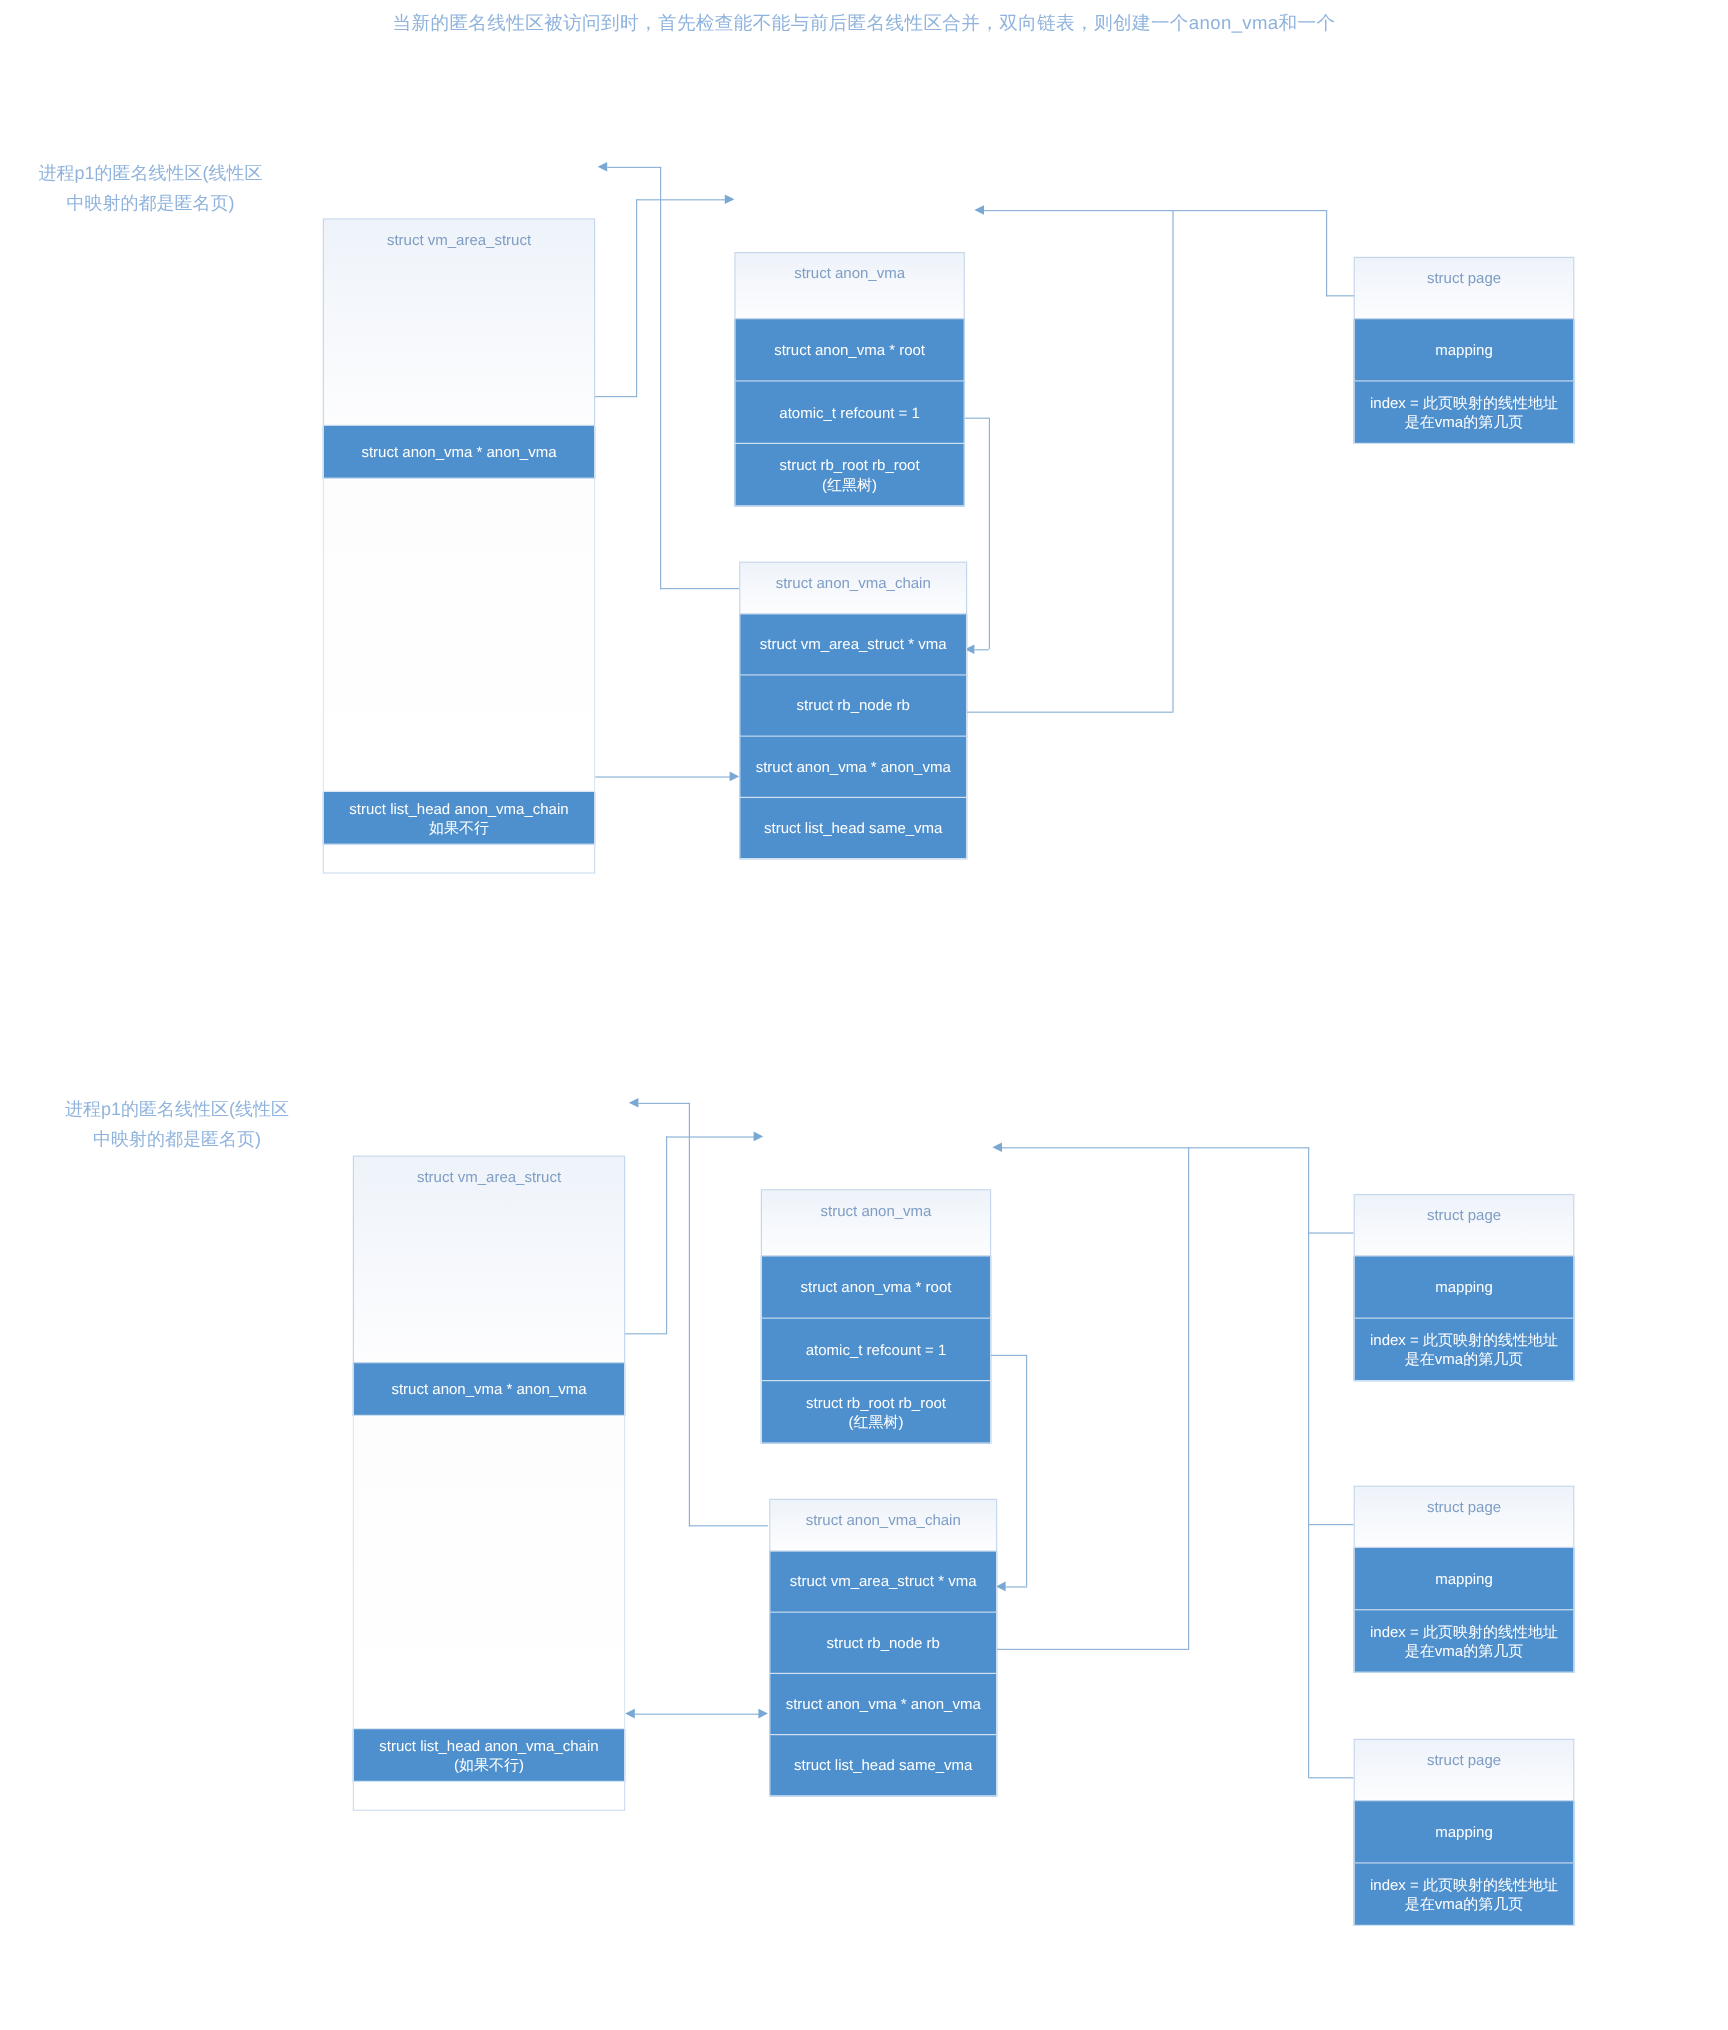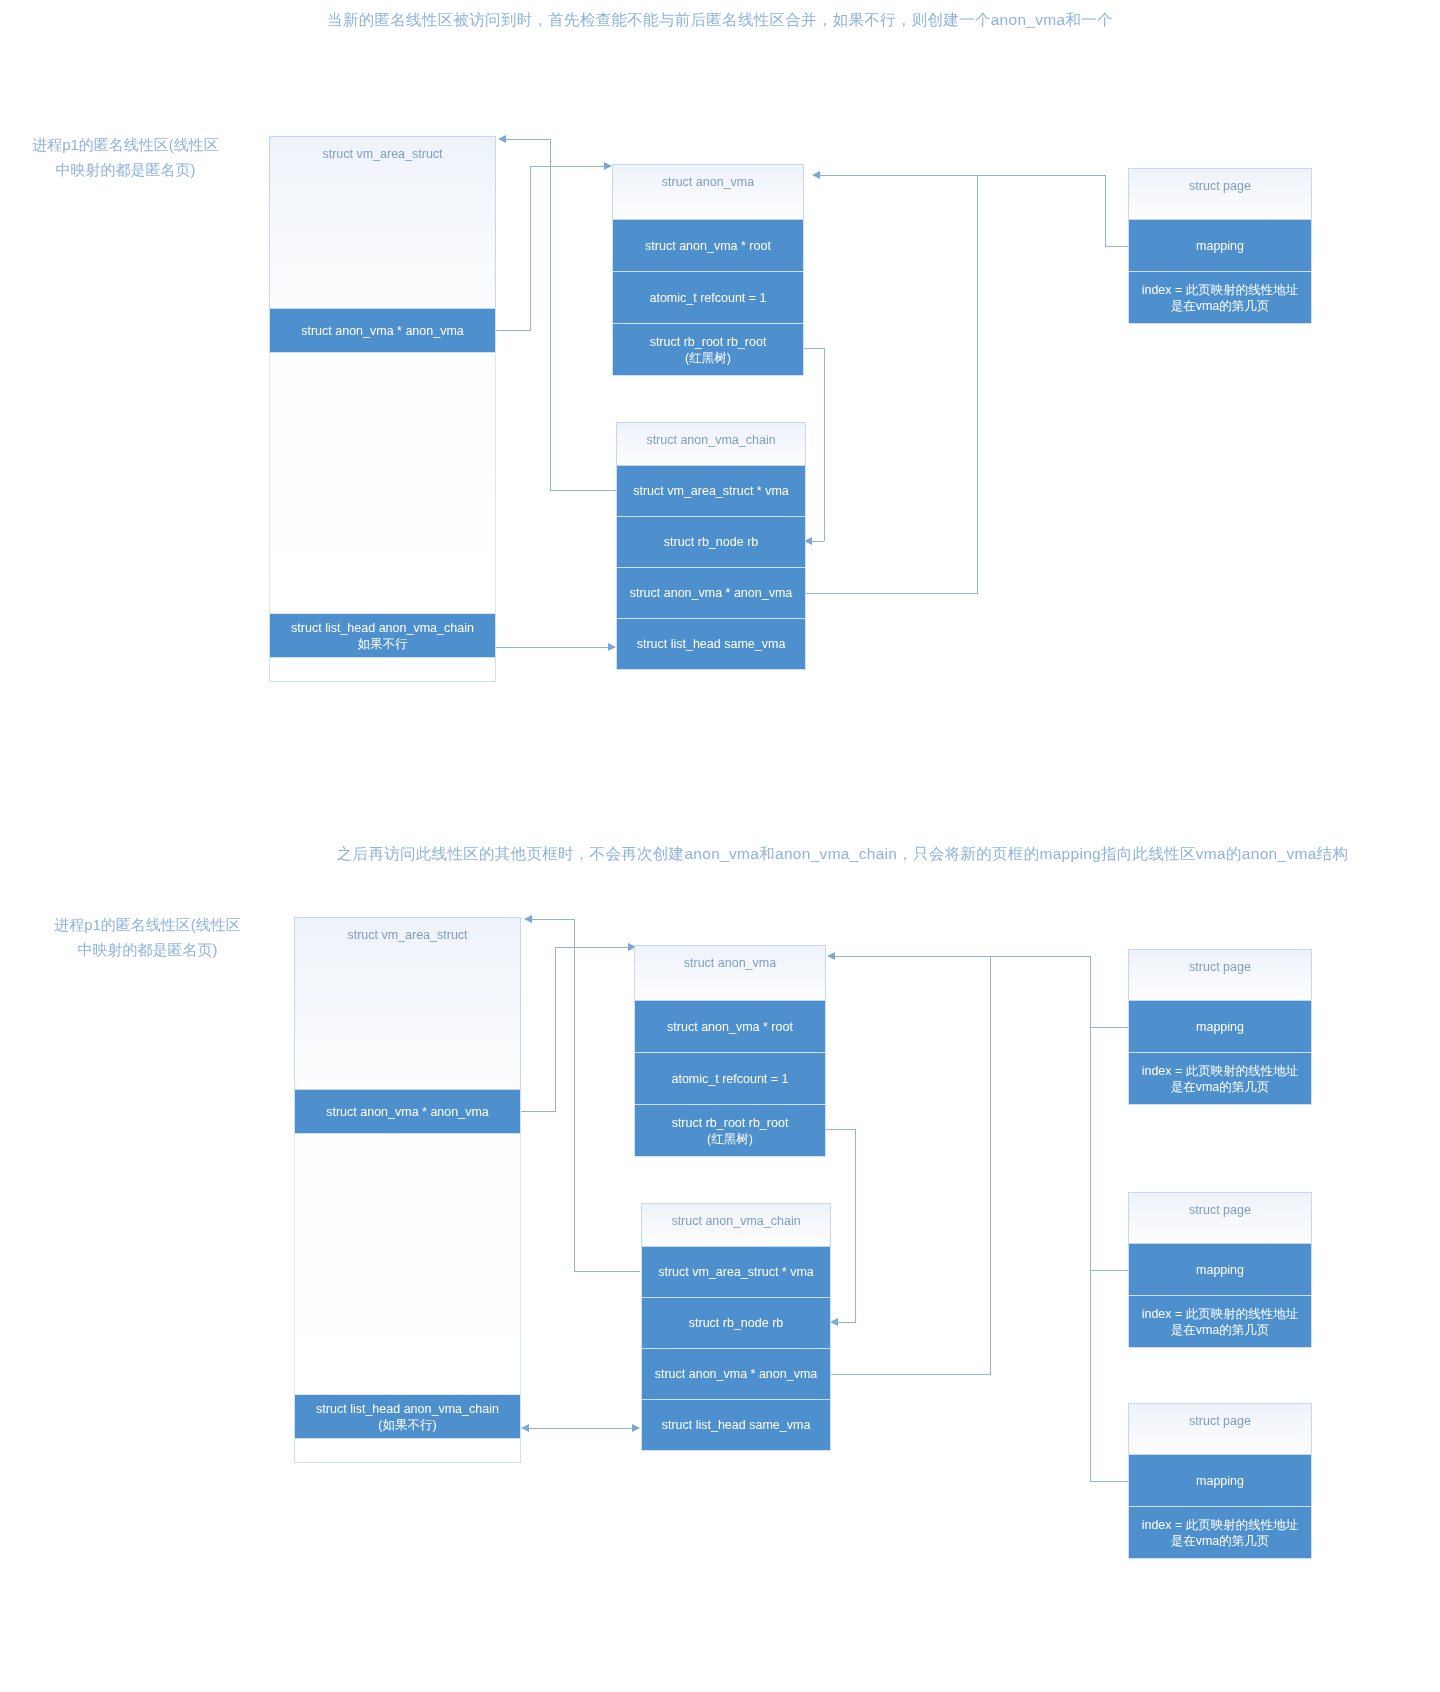--- a/index.html
+++ b/index.html
@@ -14,21 +14,21 @@
     position:absolute;text-align:center;color:#8fb3dd;
     font-size:15.5px;line-height:28px;letter-spacing:.3px;
   }
 
   .side-label{
     position:absolute;text-align:center;color:#8fb3dd;
     font-size:15px;line-height:25px;
   }
 
   
-  .box{position:absolute;box-sizing:border-box;}
+  .box{position:absolute;box-sizing:border-box;margin-top:46px;}
   .hdr{
     box-sizing:border-box;width:100%;
     background:linear-gradient(#eef3fa,#fdfdfe);
     border:1px solid #c5d7ec;
     color:#7f9dc4;font-size:12.5px;
     display:flex;align-items:flex-start;justify-content:center;
     padding-top:10px;
   }
   .row{
     box-sizing:border-box;width:100%;
@@ -55,21 +55,21 @@
   .lnv{width:1px;}
   .arr{position:absolute;width:0;height:0;}
   .arr-l{border-top:4.5px solid transparent;border-bottom:4.5px solid transparent;border-right:8px solid #7aa8d4;}
   .arr-r{border-top:4.5px solid transparent;border-bottom:4.5px solid transparent;border-left:8px solid #7aa8d4;}
 </style>
 </head>
 <body>
 
 <div class="canvas">
 
-  <div class="caption" style="left:240px;top:6px;width:960px;">当新的匿名线性区被访问到时，首先检查能不能与前后匿名线性区合并，如果不行，则创建一个anon_vma和一个</div>
+  <div class="caption" style="left:240px;top:6px;width:960px;">当新的匿名线性区被访问到时，首先检查能不能与前后匿名线性区合并，双向链表，则创建一个anon_vma和一个</div>
 
   <div class="side-label" style="left:8px;top:132px;width:235px;">
     <span>进程p1的匿名线性区(线性区</span><br>
     <span>中映射的都是匿名页)</span>
   </div>
 
   <div class="ln lnh" style="left:494px;top:330px;width:36px;"></div>
   <div class="ln lnv" style="left:530px;top:166px;height:165px;"></div>
   <div class="ln lnh" style="left:530px;top:166px;width:80px;"></div>
   <div class="arr arr-r" style="left:604px;top:161.5px;"></div>
@@ -127,21 +127,20 @@
 
   <div class="box" style="left:1128px;top:168px;width:184px;">
     <div class="hdr" style="height:52px;">struct page</div>
     <div class="row" style="height:52px;">mapping</div>
     <div class="row two" style="height:52px;flex-direction:column;justify-content:center;">
       <span>index = 此页映射的线性地址</span>
       <span class="l2">是在vma的第几页</span>
     </div>
   </div>
 
-  <div class="caption" style="left:250px;top:840px;width:1185px;text-align:center;">之后再访问此线性区的其他页框时，不会再次创建anon_vma和anon_vma_chain，只会将新的页框的mapping指向此线性区vma的anon_vma结构</div>
 
   <div class="side-label" style="left:30px;top:912px;width:235px;">
     <span>进程p1的匿名线性区(线性区</span><br>
     <span>中映射的都是匿名页)</span>
   </div>
 
   <div class="ln lnh" style="left:519px;top:1111px;width:36px;"></div>
   <div class="ln lnv" style="left:555px;top:947px;height:165px;"></div>
   <div class="ln lnh" style="left:555px;top:947px;width:78px;"></div>
   <div class="arr arr-r" style="left:628px;top:942.5px;"></div>

